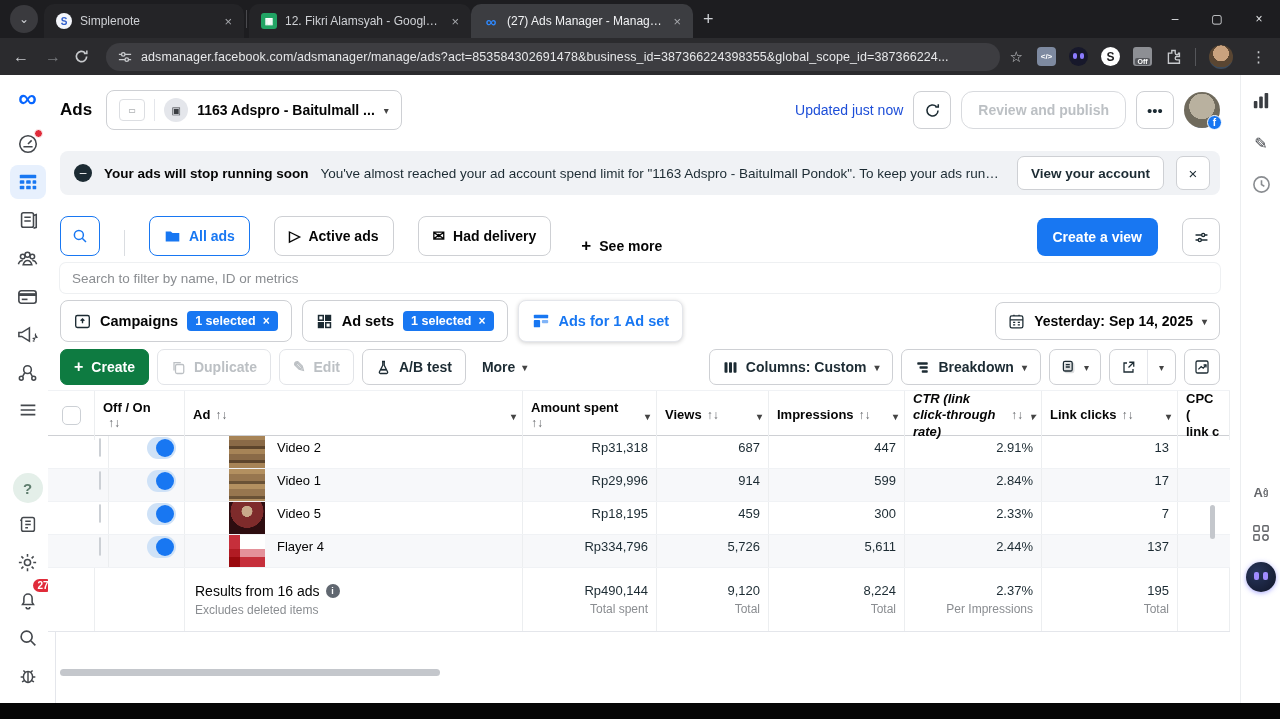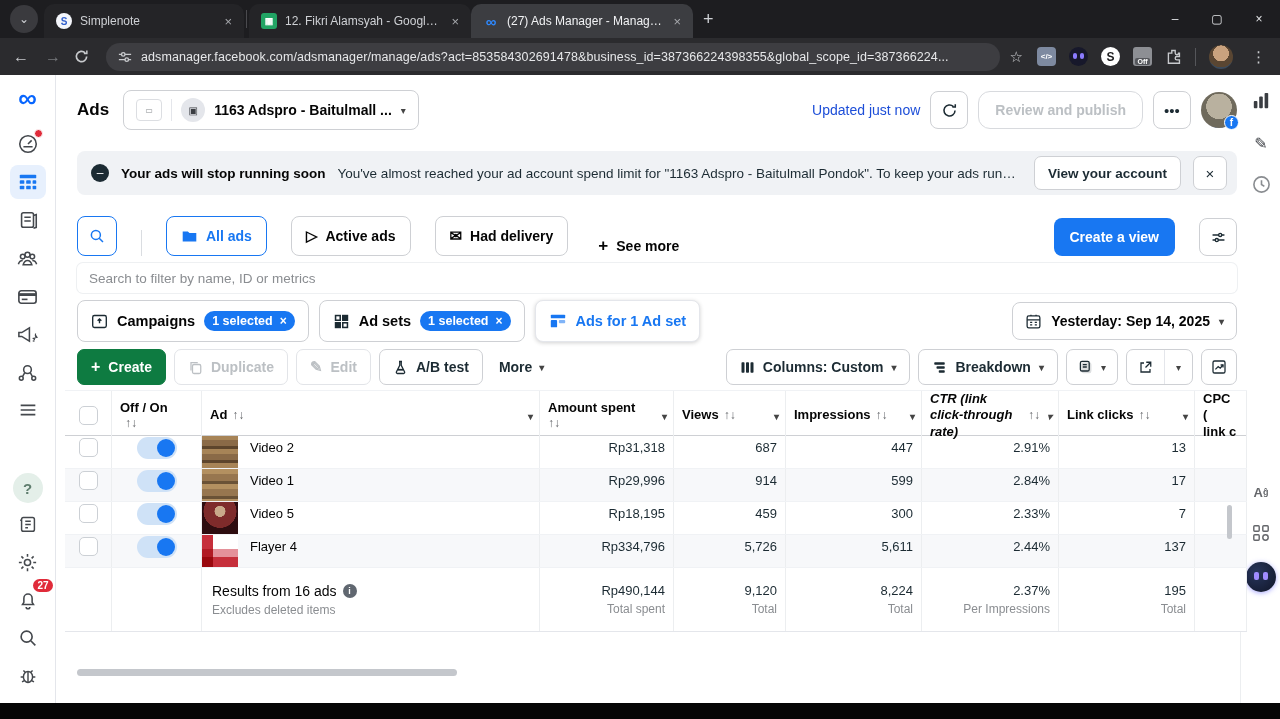--- a/index.html
+++ b/index.html
@@ -55,21 +55,21 @@
 
   .rightrail{position:absolute;right:0;top:75px;width:40px;bottom:16px;background:#fff;border-left:1px solid #eceef0;}
   .rr-ico{position:absolute;left:8px;width:24px;height:24px;display:flex;align-items:center;justify-content:center;color:#3a3d42;}
   .rr-monica{width:30px;height:30px;left:5px;border-radius:50%;background:radial-gradient(circle at 35% 35%,#27355c,#101527);box-shadow:0 1px 5px rgba(80,80,255,.5);position:absolute;}
   .rr-monica i{position:absolute;top:10px;width:5px;height:8px;border-radius:2px;background:#9f8bff;}
   .rr-monica i.l{left:8px;}.rr-monica i.r{right:8px;}
 
   .bottombar{position:absolute;left:0;right:0;bottom:0;height:16px;background:#050505;}
 
   
-  .main{position:absolute;left:63px;top:75px;width:1184px;height:492px;background:#fff;}
+  .main{position:absolute;left:46px;top:75px;width:1184px;height:492px;background:#fff;}
 
   .hdr{position:absolute;top:13px;left:14px;right:10px;height:44px;display:flex;align-items:center;}
   .hdr-title{font-size:17px;font-weight:bold;color:#050505;margin-right:14px;}
   .acct{display:flex;align-items:center;gap:9px;border:1px solid #ced0d4;border-radius:8px;height:40px;padding:0 12px;background:#fff;}
   .acct .mini{width:26px;height:22px;border:1px solid #dcdee2;border-radius:4px;display:flex;align-items:center;justify-content:center;color:#8a8d91;font-size:8px;}
   .acct .div{width:1px;height:22px;background:#e4e6eb;}
   .acct .biz{width:24px;height:24px;border-radius:50%;background:#e4e6eb;display:flex;align-items:center;justify-content:center;font-size:10px;color:#3a3d42;}
   .acct .nm{font-size:14px;font-weight:bold;color:#050505;}
   .caret{font-size:10px;color:#444;}
   .hdr-right{margin-left:auto;display:flex;align-items:center;gap:10px;}
@@ -95,21 +95,21 @@
   .cview{margin-left:auto;height:38px;background:#1877f2;color:#fff;border-radius:8px;font-size:14px;font-weight:bold;display:flex;align-items:center;padding:0 16px;}
   .adjbtn{width:38px;height:38px;border:1px solid #ced0d4;border-radius:8px;background:#fff;display:flex;align-items:center;justify-content:center;color:#1c2b33;}
 
   .searchrow{position:absolute;top:188px;left:14px;right:10px;height:30px;border-radius:6px;background:#fff;display:flex;align-items:center;box-shadow:0 0 0 1px #eef0f2;}
   .searchrow input{border:0;outline:0;width:100%;font-size:13.5px;color:#1c2b33;padding:0 12px;background:transparent;font-family:"Liberation Sans",sans-serif;}
   .searchrow input::placeholder{color:#8a8d91;}
 
   .tabsrow{position:absolute;top:225px;left:14px;right:10px;height:43px;display:flex;align-items:flex-start;gap:10px;}
   .ltab{height:42px;border:1px solid #ced0d4;border-radius:8px;background:#fff;display:flex;align-items:center;gap:9px;padding:0 13px;font-size:14.5px;font-weight:bold;color:#050505;}
   .ltab.active{color:#1877f2;border-color:#e4e6eb;box-shadow:0 1px 4px rgba(0,0,0,.18);}
-  .selbadge{background:#1877f2;color:#fff;font-size:12.5px;font-weight:bold;border-radius:10px;padding:3px 8px;display:flex;align-items:center;gap:7px;}
+  .selbadge{background:#1877f2;color:#fff;font-size:12.5px;font-weight:bold;border-radius:4px;padding:3px 8px;display:flex;align-items:center;gap:7px;}
   .selbadge .bx{font-size:12px;}
   .datepick{margin-left:auto;height:38px;margin-top:2px;border:1px solid #ced0d4;border-radius:8px;background:#fff;display:flex;align-items:center;gap:9px;padding:0 12px;font-size:14px;font-weight:bold;color:#050505;}
 
   .acttoolbar{position:absolute;top:273px;left:14px;right:10px;height:38px;display:flex;align-items:center;gap:8px;}
   .tbtn{height:36px;border:1px solid #ced0d4;border-radius:7px;background:#fff;display:flex;align-items:center;gap:8px;padding:0 13px;font-size:14px;font-weight:bold;color:#1c2b33;}
   .tbtn.green{background:#0e7b41;border-color:#0e7b41;color:#fff;}
   .tbtn.disabled{color:#bcc0c4;border-color:#e2e4e8;}
   .morebtn{display:flex;align-items:center;gap:7px;font-size:14px;font-weight:bold;color:#1c2b33;padding:0 8px;}
   .tb-right{margin-left:auto;display:flex;align-items:center;gap:8px;}
   .splitbtn{height:36px;border:1px solid #ced0d4;border-radius:7px;background:#fff;display:flex;align-items:center;}
@@ -121,21 +121,21 @@
   .tgrid{display:grid;grid-template-columns:47px 90px 338px 134px 112px 136px 137px 136px 52px;}
   .thead{height:46px;border-bottom:1px solid #ced0d4;border-top:1px solid #f0f2f5;background:#fff;}
   .th{display:flex;align-items:center;padding:0 8px;border-right:1px solid #eceef0;font-weight:bold;color:#050505;position:relative;line-height:1.25;}
   .th .sort{color:#65676b;font-weight:normal;margin-left:5px;font-size:12px;}
   .th .hcaret{position:absolute;right:6px;bottom:16px;font-size:10px;color:#444;}
   .th.two{flex-direction:column;align-items:flex-start;justify-content:center;}
   .th.cpc{white-space:pre-line;overflow:hidden;}
   .tbody .trow{height:43px;border-bottom:1px solid #f0f2f5;}
   .tbody .trow:nth-child(even){background:#f7f8fa;}
   .trow.clipped{height:33px;overflow:hidden;}
-  .trow.clipped .cell{margin-top:-10px;}
+  .trow.clipped .cell{margin-top:-10px;margin-left:44px;}
   .cell{display:flex;align-items:center;padding:0 8px;border-right:1px solid #eceef0;height:43px;overflow:hidden;}
   .cell.num{justify-content:flex-end;color:#1c2b33;}
   .checkbox{width:19px;height:19px;border:1px solid #ccd0d5;border-radius:5px;background:#fff;}
   .c-sel{justify-content:center;}
   .c-tog{justify-content:center;}
   .toggle{width:40px;height:22px;border-radius:12px;background:#cfe2f7;position:relative;}
   .toggle .knob{position:absolute;right:2px;top:2px;width:18px;height:18px;border-radius:50%;background:#1877f2;}
   .thumb{width:36px;height:43px;flex:0 0 36px;margin:0 12px 0 0;}
   .c-ad{padding-left:0;}
   .adname{color:#050505;}

